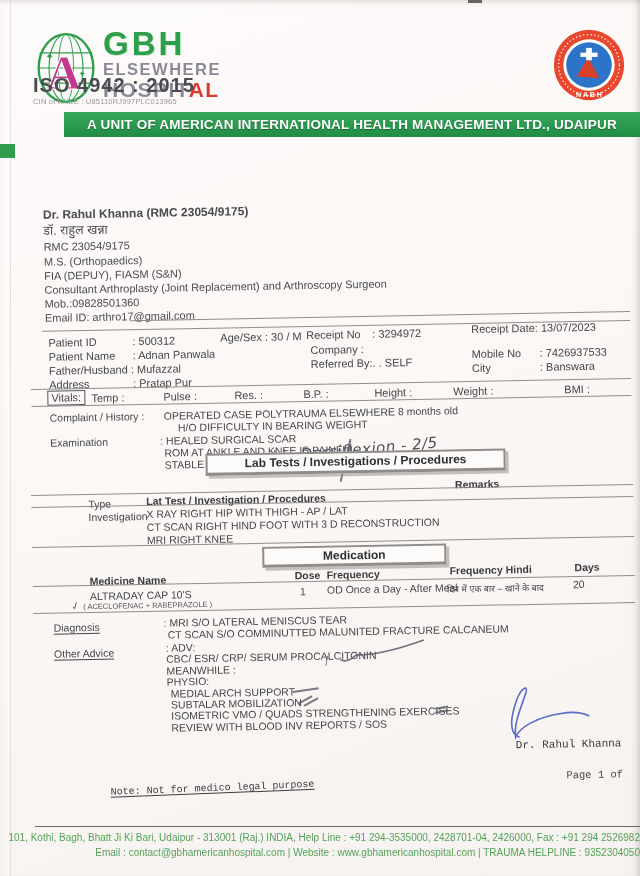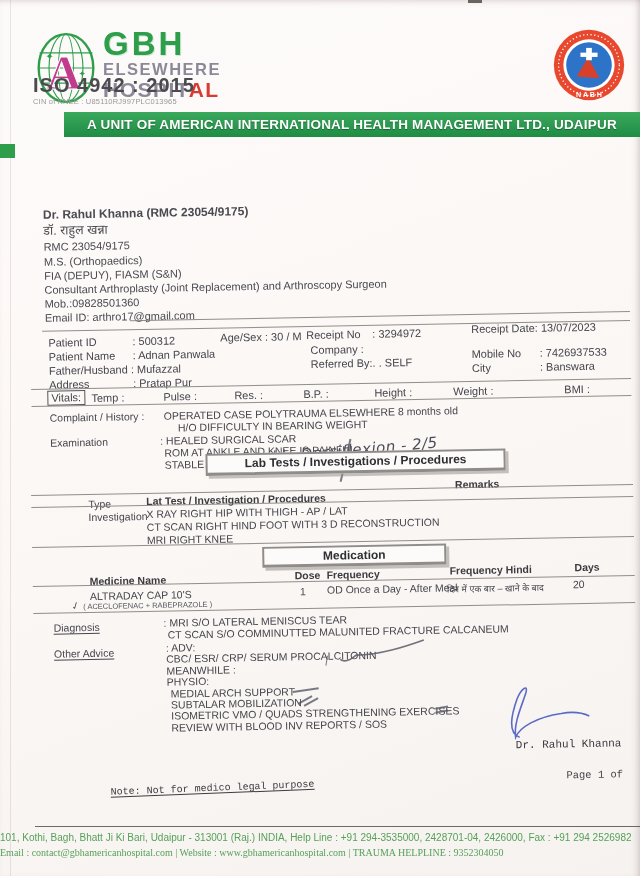--- a/index.html
+++ b/index.html
@@ -28,21 +28,21 @@
   .b{font-weight:bold;color:#3b3b40;}
   .rule{position:absolute;height:1px;background:#7e7a78;opacity:.85;}
   .docline{font-size:11px;line-height:14.2px;color:#4a4a50;}
   .secbox{position:absolute;border:2px solid #8f8c8a;border-bottom-width:3px;box-shadow:3px 3px 0 rgba(150,145,140,.55);
         background:#fdfbfa;text-align:center;font-weight:bold;color:#2f2f33;font-size:12px;}
   .ul{text-decoration:underline;text-underline-offset:2px;}
   .mono{font-family:"Liberation Mono","DejaVu Sans Mono",monospace;}
   .hand{font-family:"DejaVu Sans",sans-serif;font-style:italic;color:#4c4c58;}
   .stroke{position:absolute;background:#5a5a66;opacity:.8;}
   .vitbox{border:1px solid #55555c;padding:0 3px 1px 3px;}
-  .footer-green{color:#55a15a;font-size:10px;text-align:left;width:100%;}
+  .footer-green{color:#55a15a;font-size:10px;text-align:right;width:100%;}
 </style>
 </head>
 <body>
 
 <div class="page">
   <div class="crease"></div>
   <div class="abs" style="left:468px;top:0;width:14px;height:3px;background:#6b6360;"></div>
 
   <div class="abs" style="left:33px;top:28px;width:66px;height:80px;">
     <svg width="66" height="80" viewBox="0 0 70 84">
@@ -211,14 +211,14 @@
         </svg>
     </div>
     <div class="abs mono" style="left:518px;top:748px;font-size:11px;color:#38383d;white-space:nowrap;">Dr. Rahul Khanna</div>
 
     <div class="abs mono" style="left:568px;top:779px;font-size:10.5px;color:#45454a;white-space:nowrap;">Page 1 of</div>
     <div class="abs mono ul" style="left:112px;top:786px;font-size:10px;color:#3c3c40;transform:rotate(-1.2deg);white-space:nowrap;">Note: Not for medico legal purpose</div>
   </div>
 
   <div class="rule" style="left:35px;top:826px;width:605px;background:#55504c;"></div>
   <div class="abs footer-green" style="left:0;top:832px;">101, Kothi, Bagh, Bhatt Ji Ki Bari, Udaipur - 313001 (Raj.) INDIA, Help Line : +91 294-3535000, 2428701-04, 2426000, Fax : +91 294 2526982</div>
-  <div class="abs footer-green" style="left:0;top:847px;font-family:Liberation Serif, serif;">Email : contact@gbhamericanhospital.com | Website : www.gbhamericanhospital.com | TRAUMA HELPLINE : 9352304050</div>
+  <div class="abs footer-green" style="left:0;top:847px;">Email : contact@gbhamericanhospital.com | Website : www.gbhamericanhospital.com | TRAUMA HELPLINE : 9352304050</div>
 </div>
 
 </body></html>

